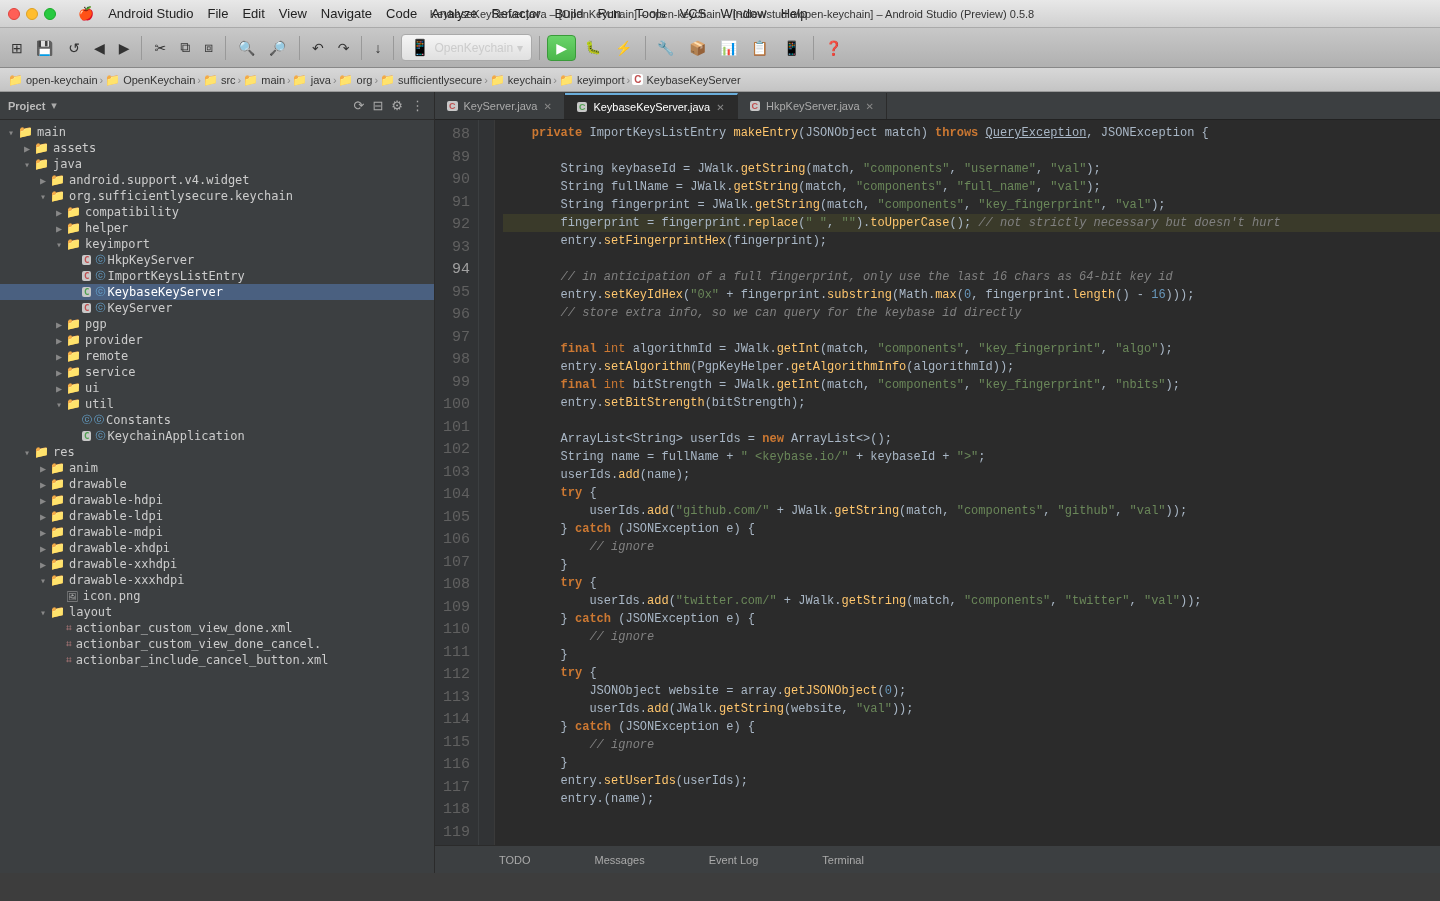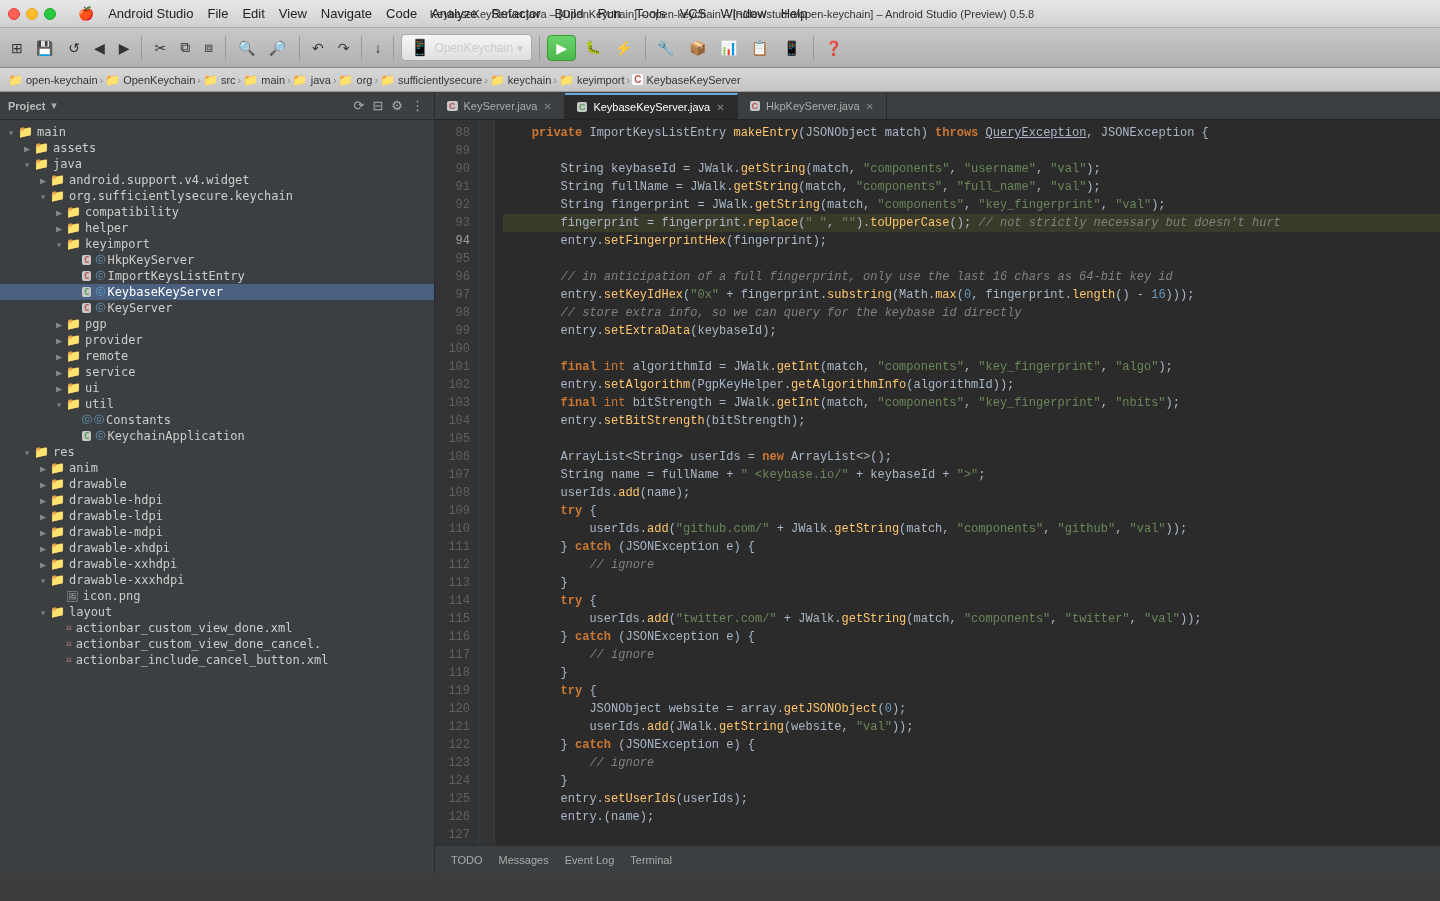--- a/index.html
+++ b/index.html
@@ -238,21 +238,21 @@
       flex: 1;
       display: flex;
       overflow: hidden;
     }
     .line-numbers {
       background: #313335;
       padding: 4px 0;
       min-width: 44px;
       text-align: right;
       font-family: 'Monaco', 'Menlo', 'Courier New', monospace;
-      font-size: 12px;
+      font-size: 15px;
       color: #606060;
       line-height: 1.5;
       overflow: hidden;
       border-right: 1px solid #3c3f41;
     }
     .line-number {
       padding-right: 8px;
       padding-left: 4px;
     }
     .line-number.highlight { color: #a0a0a0; }
@@ -290,20 +290,21 @@
       border-top: 1px solid #2b2b2b;
       display: flex;
       align-items: center;
       padding: 0 8px;
     }
     .bottom-tab {
       font-size: 11px;
       color: #aaa;
       padding: 4px 8px;
       cursor: pointer;
+      margin-left: 48px;
     }
 
     
     ::-webkit-scrollbar { width: 8px; height: 8px; }
     ::-webkit-scrollbar-track { background: #3c3f41; }
     ::-webkit-scrollbar-thumb { background: #5a5a5a; border-radius: 4px; }
   </style>
 </head>
 <body>
 
@@ -726,21 +727,20 @@
         <div class="code-line"> </div>
         <div class="code-line">        <span style="color:#a9b7c6;">String</span> keybaseId = JWalk.<span class="method">getString</span>(match, <span class="str">"components"</span>, <span class="str">"username"</span>, <span class="str">"val"</span>);</div>
         <div class="code-line">        <span style="color:#a9b7c6;">String</span> fullName = JWalk.<span class="method">getString</span>(match, <span class="str">"components"</span>, <span class="str">"full_name"</span>, <span class="str">"val"</span>);</div>
         <div class="code-line">        <span style="color:#a9b7c6;">String</span> fingerprint = JWalk.<span class="method">getString</span>(match, <span class="str">"components"</span>, <span class="str">"key_fingerprint"</span>, <span class="str">"val"</span>);</div>
         <div class="code-line highlighted">        fingerprint = fingerprint.<span class="method">replace</span>(<span class="str">" "</span>, <span class="str">""</span>).<span class="method">toUpperCase</span>(); <span class="comment">// not strictly necessary but doesn't hurt</span></div>
         <div class="code-line">        entry.<span class="method">setFingerprintHex</span>(fingerprint);</div>
         <div class="code-line"> </div>
         <div class="code-line">        <span class="comment">// in anticipation of a full fingerprint, only use the last 16 chars as 64-bit key id</span></div>
         <div class="code-line">        entry.<span class="method">setKeyIdHex</span>(<span class="str">"0x"</span> + fingerprint.<span class="method">substring</span>(<span style="color:#a9b7c6;">Math</span>.<span class="method">max</span>(<span class="num">0</span>, fingerprint.<span class="method">length</span>() - <span class="num">16</span>)));</div>
         <div class="code-line">        <span class="comment">// store extra info, so we can query for the keybase id directly</span></div>
-        <div class="code-line">        entry.<span class="method">setExtraData</span>(keybaseId);</div>
         <div class="code-line"> </div>
         <div class="code-line">        <span class="kw">final</span> <span class="kw2">int</span> algorithmId = JWalk.<span class="method">getInt</span>(match, <span class="str">"components"</span>, <span class="str">"key_fingerprint"</span>, <span class="str">"algo"</span>);</div>
         <div class="code-line">        entry.<span class="method">setAlgorithm</span>(<span style="color:#a9b7c6;">PgpKeyHelper</span>.<span class="method">getAlgorithmInfo</span>(algorithmId));</div>
         <div class="code-line">        <span class="kw">final</span> <span class="kw2">int</span> bitStrength = JWalk.<span class="method">getInt</span>(match, <span class="str">"components"</span>, <span class="str">"key_fingerprint"</span>, <span class="str">"nbits"</span>);</div>
         <div class="code-line">        entry.<span class="method">setBitStrength</span>(bitStrength);</div>
         <div class="code-line"> </div>
         <div class="code-line">        <span style="color:#a9b7c6;">ArrayList</span>&lt;<span style="color:#a9b7c6;">String</span>&gt; userIds = <span class="kw">new</span> <span style="color:#a9b7c6;">ArrayList</span>&lt;&gt;();</div>
         <div class="code-line">        <span style="color:#a9b7c6;">String</span> name = fullName + <span class="str">" &lt;keybase.io/"</span> + keybaseId + <span class="str">"&gt;"</span>;</div>
         <div class="code-line">        userIds.<span class="method">add</span>(name);</div>
         <div class="code-line">        <span class="kw">try</span> {</div>

